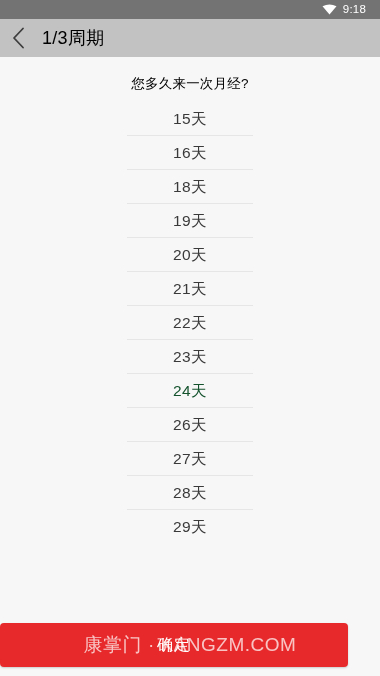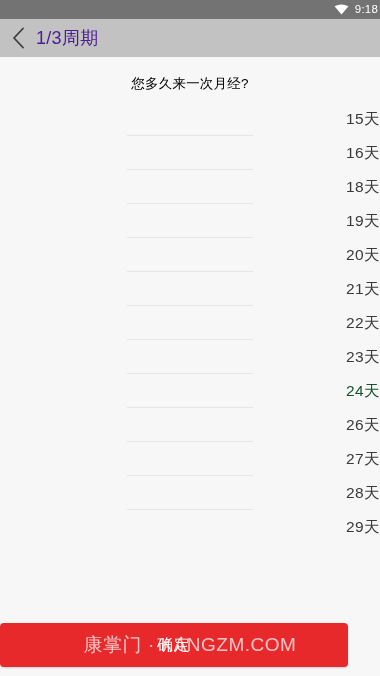--- a/index.html
+++ b/index.html
@@ -25,21 +25,21 @@
   
   .status-bar {
     position: absolute;
     top: 0; left: 0;
     width: 380px;
     height: 19px;
     background: #737373;
     display: flex;
     align-items: center;
     justify-content: flex-end;
-    padding-right: 2px;
+    padding-right: 14px;
     box-sizing: border-box;
   }
   .wifi-icon {
     width: 15px;
     height: 11px;
     margin-right: 6px;
     display: block;
   }
   .status-time {
     color: #ffffff;
@@ -66,24 +66,24 @@
     align-items: center;
     justify-content: center;
     cursor: pointer;
   }
   .back-icon {
     width: 13px;
     height: 22px;
     display: block;
   }
   .app-title {
-    color: #4c1d95;
+    color: #000000;
     font-size: 18px;
     line-height: 1;
-    margin-left: 0;
+    margin-left: 6px;
     letter-spacing: 0.3px;
   }
 
   
   .content {
     position: absolute;
     top: 57px; left: 0;
     width: 380px;
     height: 557px;
     background: #f7f7f7;
@@ -103,21 +103,21 @@
     margin-top: 9px;
     position: relative;
     height: 500px;
     overflow: hidden;
   }
   .picker-item {
     position: relative;
     height: 34px;
     display: flex;
     align-items: center;
-    justify-content: flex-end;
+    justify-content: center;
     cursor: pointer;
   }
   .picker-item .label {
     font-size: 15.5px;
     color: #3a3a3a;
     letter-spacing: 0.4px;
     line-height: 1;
   }
   .picker-item.selected .label {
     color: #14532d;

